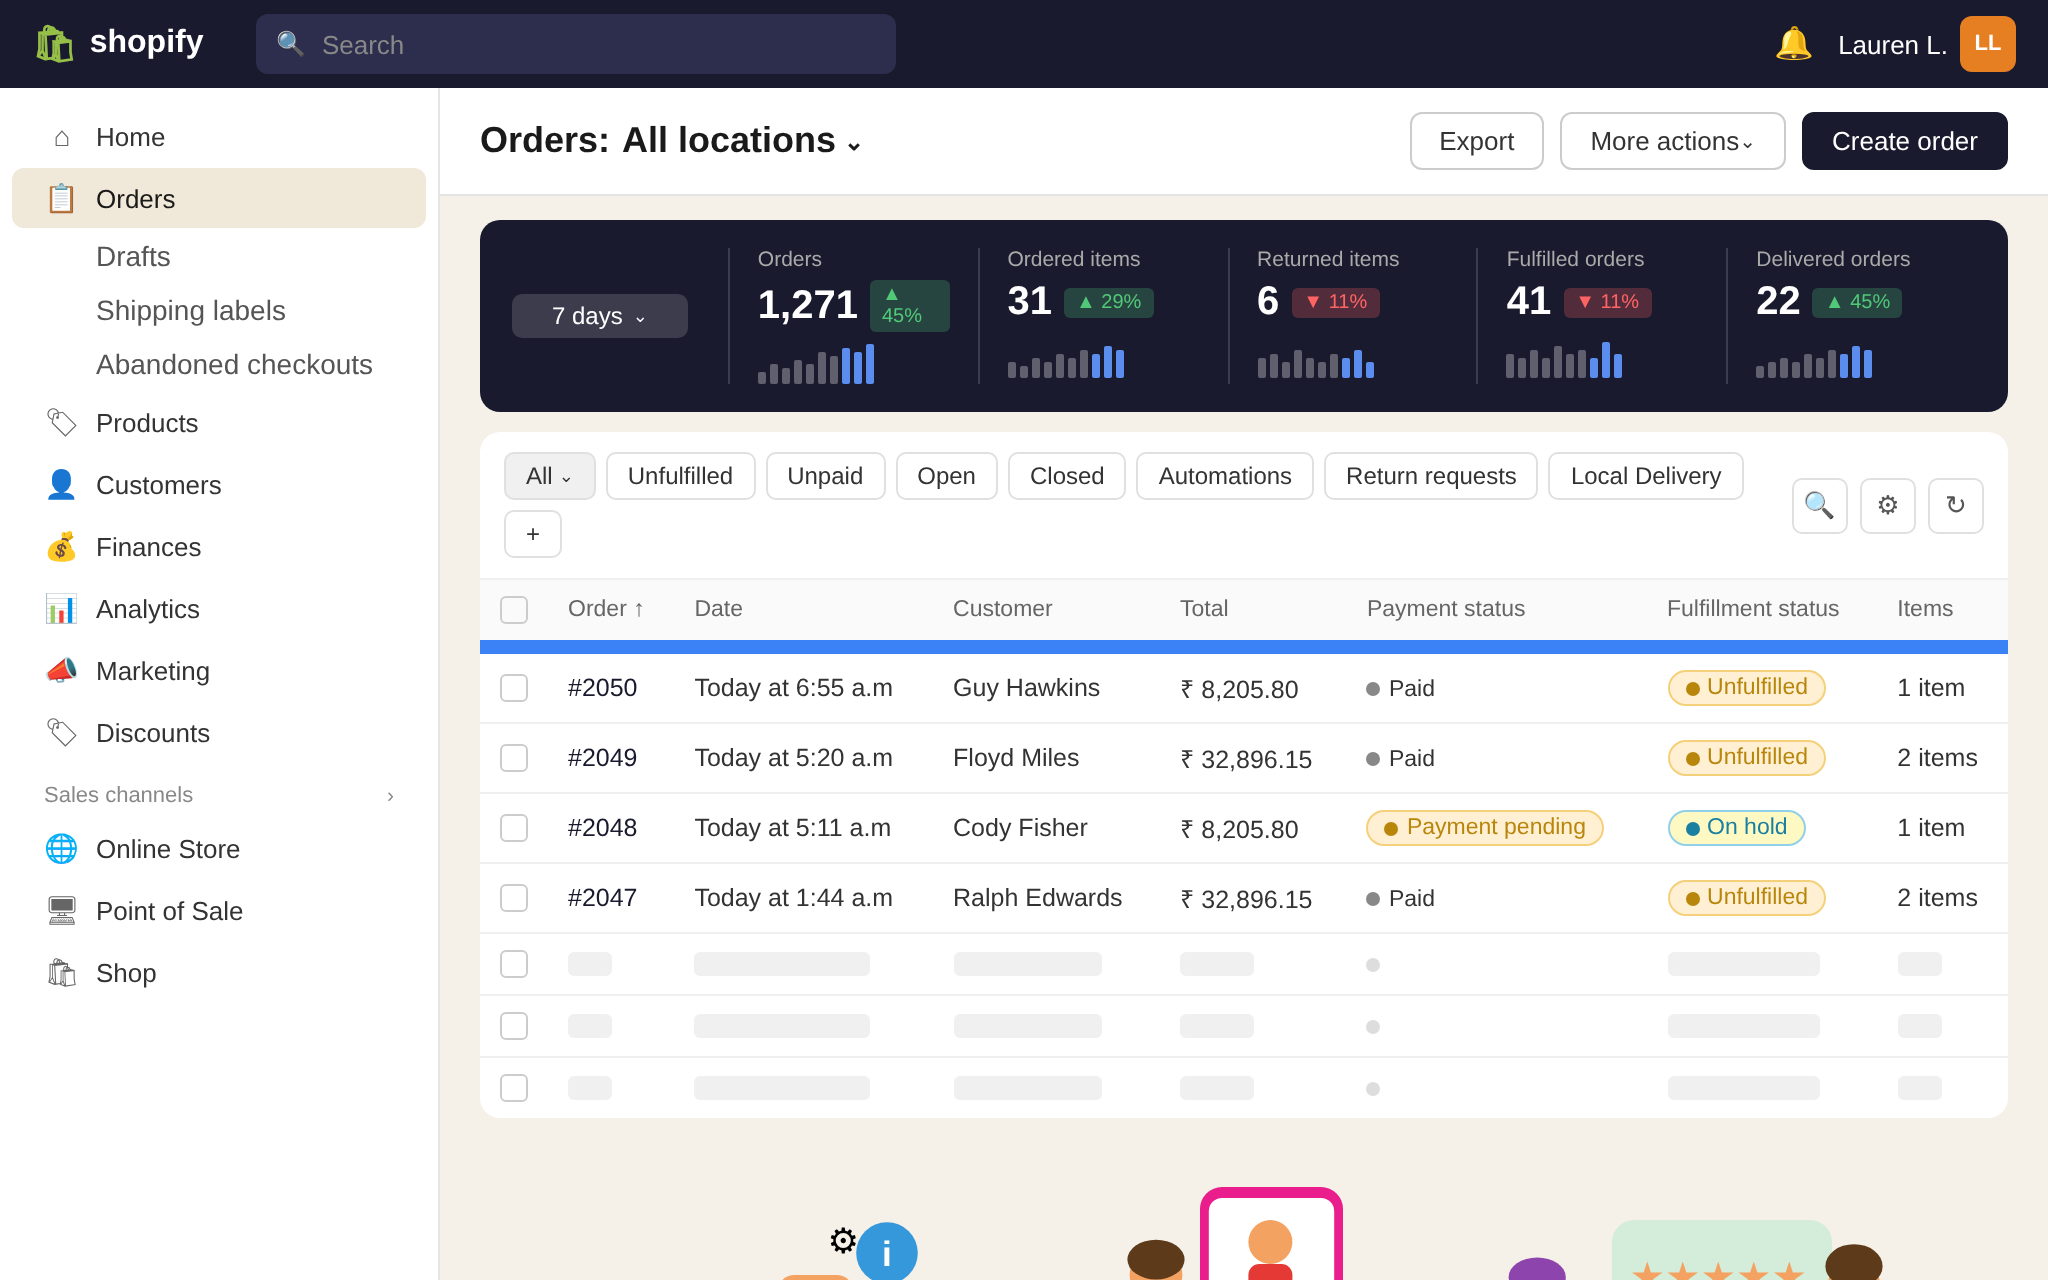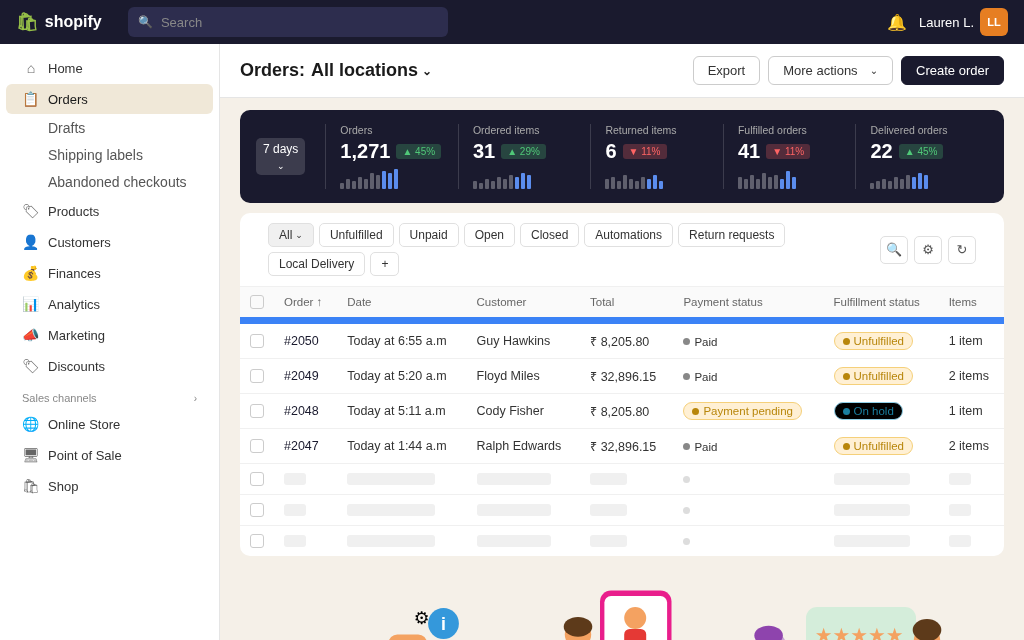--- a/index.html
+++ b/index.html
@@ -35,60 +35,60 @@
 
     
     .content { flex: 1; background: #f5f0e8; overflow-y: auto; display: flex; flex-direction: column; }
 
     
     .orders-header { background: #fff; padding: 12px 20px; display: flex; align-items: center; justify-content: space-between; border-bottom: 1px solid #e5e5e5; flex-shrink: 0; }
     .orders-title { font-size: 18px; font-weight: 600; color: #1a1a1a; display: flex; align-items: center; gap: 6px; }
     .header-actions { display: flex; gap: 8px; align-items: center; }
     .btn { padding: 6px 14px; border-radius: 6px; font-size: 13px; cursor: pointer; border: 1px solid #ccc; background: #fff; color: #333; }
     .btn-primary { background: #1a1a2e; color: #fff; border-color: #1a1a2e; }
-    .btn-more { display: flex; align-items: center; gap: 12px; }
+    .btn-more { display: flex; align-items: center; gap: 0; }
     .btn-more .chevron { font-size: 10px; }
 
     
     .stats-bar { background: #1a1a2e; margin: 12px 20px 0; border-radius: 10px; padding: 14px 16px; display: flex; align-items: center; gap: 0; flex-shrink: 0; }
-    .stats-period { color: #fff; font-size: 12px; background: rgba(255,255,255,0.15); border-radius: 5px; padding: 4px 7px; display: flex; align-items: center; gap: 5px; cursor: pointer; white-space: nowrap; margin-right: 20px; flex-direction: column; }
+    .stats-period { color: #fff; font-size: 12px; background: rgba(255,255,255,0.15); border-radius: 5px; padding: 4px 20px; display: flex; align-items: center; gap: 5px; cursor: pointer; white-space: nowrap; margin-right: 20px; }
     .stats-period .chevron { font-size: 9px; }
     .stat-item { flex: 1; border-left: 1px solid rgba(255,255,255,0.15); padding: 0 14px; }
     .stat-label { color: #aaa; font-size: 10.5px; margin-bottom: 4px; }
     .stat-value { color: #fff; font-size: 20px; font-weight: 700; display: flex; align-items: center; gap: 6px; }
     .stat-badge { font-size: 10px; padding: 2px 6px; border-radius: 3px; font-weight: 500; }
     .stat-badge.up { background: rgba(80, 200, 120, 0.25); color: #50c878; }
     .stat-badge.down { background: rgba(255, 100, 100, 0.25); color: #ff6464; }
     .mini-chart { display: flex; align-items: flex-end; gap: 2px; height: 24px; margin-top: 2px; }
     .mini-bar { width: 4px; border-radius: 1px; background: rgba(255,255,255,0.3); }
     .mini-bar.highlight { background: #5b8dee; }
 
     
     .table-section { background: #fff; margin: 10px 20px 12px; border-radius: 10px; overflow: hidden; flex-shrink: 0; }
-    .table-toolbar { display: flex; align-items: center; padding: 10px 28px; gap: 6px; border-bottom: 1px solid #f0f0f0; }
+    .table-toolbar { display: flex; align-items: center; padding: 10px 12px; gap: 6px; border-bottom: 1px solid #f0f0f0; }
     .filter-btn { padding: 4px 10px; font-size: 12px; border-radius: 5px; cursor: pointer; border: 1px solid #e0e0e0; background: #fff; color: #333; display: flex; align-items: center; gap: 3px; }
     .filter-btn.active { background: #f0f0f0; }
     .filter-btn .chevron { font-size: 9px; }
     .toolbar-right { margin-left: auto; display: flex; gap: 6px; }
     .icon-btn { width: 28px; height: 28px; border: 1px solid #e0e0e0; border-radius: 5px; background: #fff; display: flex; align-items: center; justify-content: center; cursor: pointer; font-size: 13px; color: #555; }
 
     
     .orders-table { width: 100%; border-collapse: collapse; }
     .orders-table th { font-size: 11.5px; color: #666; font-weight: 500; padding: 8px 10px; text-align: left; border-bottom: 7px solid #3b82f6; background: #fafafa; }
     .orders-table td { font-size: 12.5px; color: #333; padding: 8px 10px; border-bottom: 1px solid #f0f0f0; }
     .orders-table tr:last-child td { border-bottom: none; }
     .checkbox-cell { width: 30px; text-align: center; }
     .checkbox { width: 14px; height: 14px; border: 1.5px solid #ccc; border-radius: 3px; cursor: pointer; }
     .order-link { color: #1a1a2e; font-weight: 500; text-decoration: none; margin-top: 16px; }
     .payment-badge { display: inline-flex; align-items: center; gap: 4px; font-size: 11.5px; }
     .payment-dot { width: 7px; height: 7px; border-radius: 50%; }
     .payment-dot.paid { background: #888; }
     .fulfillment-badge { display: inline-flex; align-items: center; gap: 4px; font-size: 11.5px; padding: 2px 8px; border-radius: 12px; font-weight: 500; }
     .fulfillment-badge.unfulfilled { background: #fff0d4; color: #b8860b; border: 1px solid #f5d07a; }
-    .fulfillment-badge.on-hold { background: #000000; color: #1a7fa0; border: 1px solid #90d0e8; }
+    .fulfillment-badge.on-hold { background: #fef9c3; color: #1a7fa0; border: 1px solid #90d0e8; }
     .fulfillment-badge.payment-pending { background: #fff0d4; color: #b8860b; border: 1px solid #f5d07a; }
     .fulfillment-badge .dot { width: 7px; height: 7px; border-radius: 50%; background: currentColor; flex-shrink: 0; }
     .skeleton { height: 12px; background: #f0f0f0; border-radius: 3px; width: 80%; }
     .skeleton.sm { width: 50%; }
     .dot-placeholder { width: 7px; height: 7px; border-radius: 50%; background: #ddd; display: inline-block; }
 
     
     .illustration-area { flex: 1; background: #f5f0e8; display: flex; align-items: center; justify-content: space-around; padding: 20px 60px 10px; min-height: 200px; }
 
     

